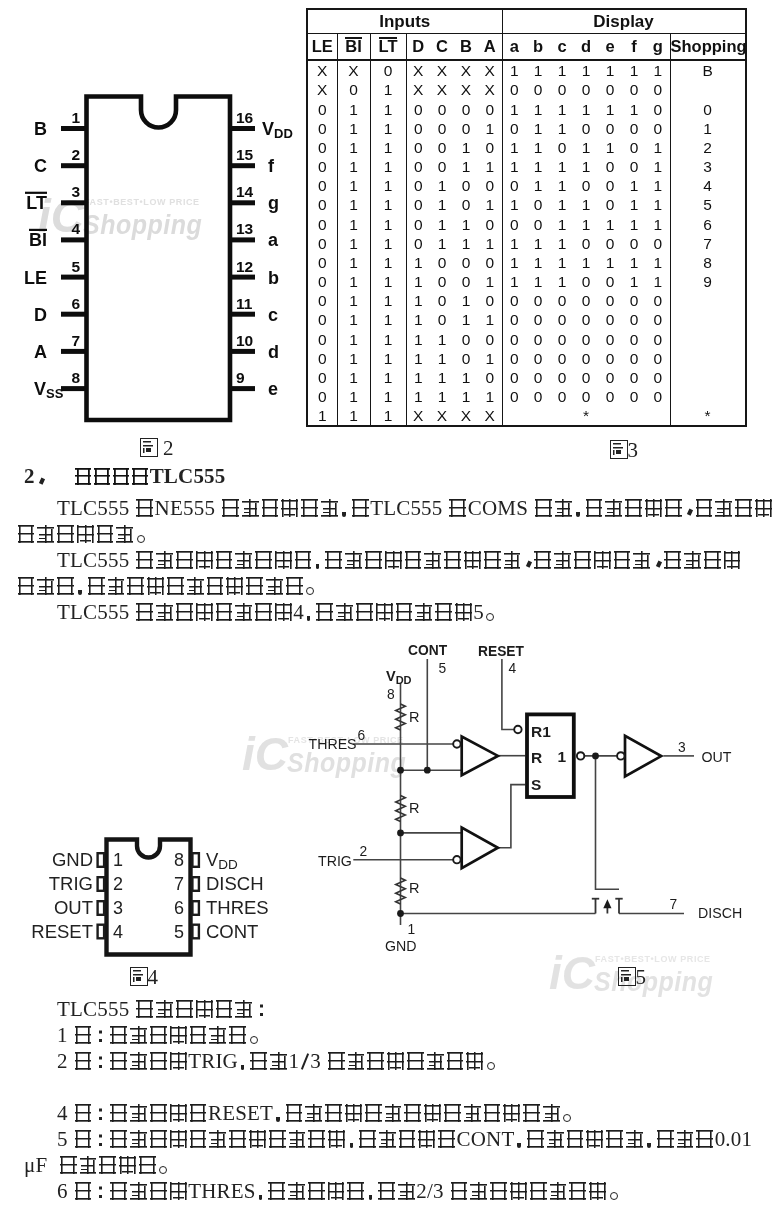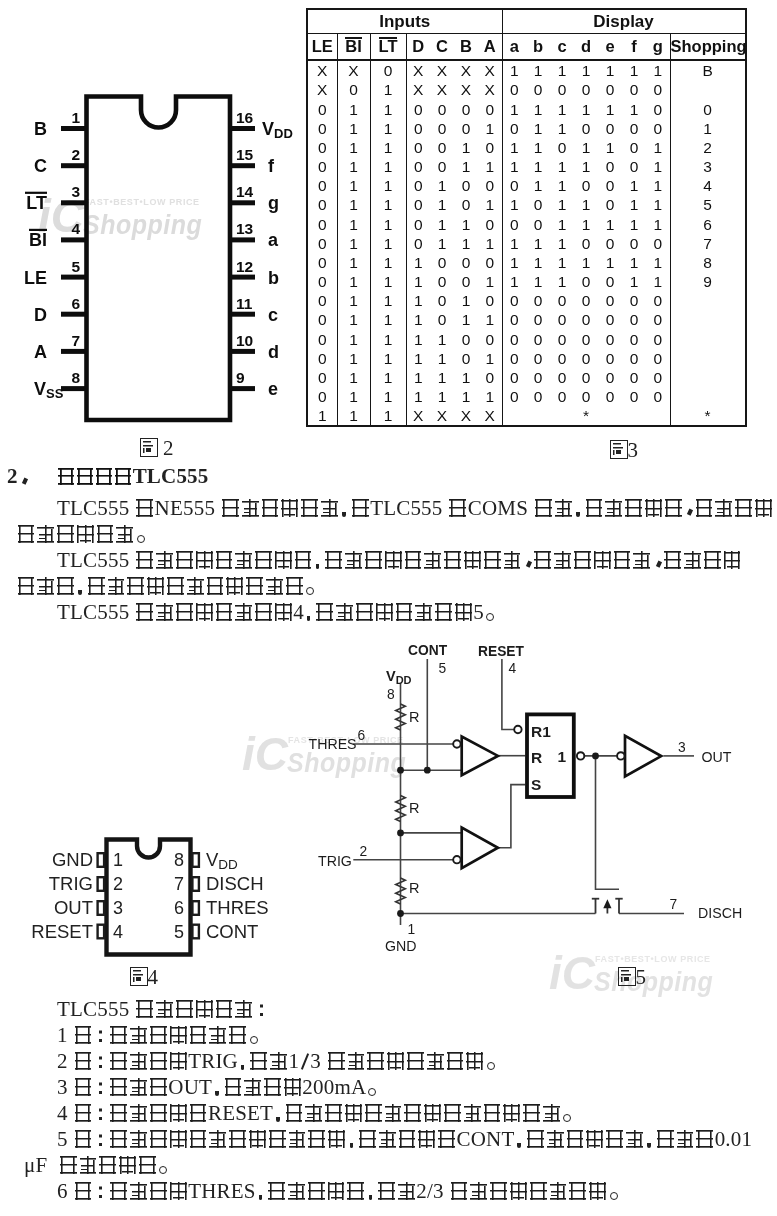--- a/index.html
+++ b/index.html
@@ -565,34 +565,33 @@
 <text x="678" y="751.5" text-anchor="start" font-size="13.8" font-weight="normal" fill="#1c1c1c">3</text>
 <text x="701.5" y="761.5" text-anchor="start" font-size="14.2" font-weight="normal" fill="#1c1c1c">OUT</text>
 <text x="669.5" y="909" text-anchor="start" font-size="13.8" font-weight="normal" fill="#1c1c1c">7</text>
 <text x="698" y="917.5" text-anchor="start" font-size="14.2" font-weight="normal" fill="#1c1c1c">DISCH</text>
 <text x="407.5" y="933.5" text-anchor="start" font-size="13.8" font-weight="normal" fill="#1c1c1c">1</text>
 <text x="385" y="950.5" text-anchor="start" font-size="14.2" font-weight="normal" fill="#1c1c1c">GND</text>
 <text x="409" y="722" text-anchor="start" font-size="14.5" font-weight="normal" fill="#1c1c1c">R</text>
 <text x="409" y="813" text-anchor="start" font-size="14.5" font-weight="normal" fill="#1c1c1c">R</text>
 <text x="409" y="893" text-anchor="start" font-size="14.5" font-weight="normal" fill="#1c1c1c">R</text>
 </svg>
-<div class="tl" style="left:7px;top:466px;font-size:21px"><b class="lt">2</b><span class="p dun" style="width:22px"><i></i></span><span style="display:inline-block;width:17px"></span><b><i class="zh"></i><i class="zh v2"></i><i class="zh"></i><i class="zh"></i></b><b class="lt">TLC555</b></div>
+<div class="tl" style="left:24px;top:466px;font-size:21px"><b class="lt">2</b><span class="p dun" style="width:22px"><i></i></span><span style="display:inline-block;width:17px"></span><b><i class="zh"></i><i class="zh v2"></i><i class="zh"></i><i class="zh"></i></b><b class="lt">TLC555</b></div>
 <div class="tl" style="left:57px;top:497.5px;"><span class="lt">TLC555&nbsp;</span><i class="z"></i><span class="lt">NE555&nbsp;</span><i class="z"></i><i class="z v2"></i><i class="z"></i><i class="z v3"></i><i class="z"></i><i class="z v2"></i><span class="p dou"><i></i></span><i class="z"></i><span class="lt">TLC555&nbsp;</span><i class="z"></i><span class="lt">COMS&nbsp;</span><i class="z"></i><i class="z v2"></i><span class="p dou"><i></i></span><i class="z"></i><i class="z v2"></i><i class="z"></i><i class="z v3"></i><i class="z"></i><span class="p dun"><i></i></span><i class="z"></i><i class="z v2"></i><i class="z"></i><i class="z v3"></i></div>
 <div class="tl" style="left:16px;top:523.5px;"><i class="z"></i><i class="z v2"></i><i class="z"></i><i class="z v3"></i><i class="z"></i><i class="z v2"></i><span class="p ju"><i></i></span></div>
 <div class="tl" style="left:57px;top:549.5px;"><span class="lt">TLC555&nbsp;</span><i class="z"></i><i class="z v2"></i><i class="z"></i><i class="z v3"></i><i class="z"></i><i class="z v2"></i><i class="z"></i><i class="z v3"></i><i class="z"></i><span class="p dou"><i></i></span><i class="z"></i><i class="z v2"></i><i class="z"></i><i class="z v3"></i><i class="z"></i><i class="z v2"></i><i class="z"></i><i class="z v3"></i><i class="z"></i><i class="z v2"></i><span class="p dun"><i></i></span><i class="z"></i><i class="z v2"></i><i class="z"></i><i class="z v3"></i><i class="z"></i><i class="z v2"></i><span class="p dun"><i></i></span><i class="z"></i><i class="z v2"></i><i class="z"></i><i class="z v3"></i></div>
 <div class="tl" style="left:16px;top:575.5px;"><i class="z"></i><i class="z v2"></i><i class="z"></i><span class="p dou"><i></i></span><i class="z"></i><i class="z v2"></i><i class="z"></i><i class="z v3"></i><i class="z"></i><i class="z v2"></i><i class="z"></i><i class="z v3"></i><i class="z"></i><i class="z v2"></i><i class="z"></i><span class="p ju"><i></i></span></div>
 <div class="tl" style="left:57px;top:601.5px;"><span class="lt">TLC555&nbsp;</span><i class="z"></i><i class="z v2"></i><i class="z"></i><i class="z v3"></i><i class="z"></i><i class="z v2"></i><i class="z"></i><i class="z v3"></i><span class="lt">4</span><span class="p dou"><i></i></span><i class="z"></i><i class="z v2"></i><i class="z"></i><i class="z v3"></i><i class="z"></i><i class="z v2"></i><i class="z"></i><i class="z v3"></i><span class="lt">5</span><span class="p ju"><i></i></span></div>
 <div class="tl" style="left:140px;top:438px;"><i class="zb"></i><span class="lt">&nbsp;2</span></div>
 <div class="tl" style="left:610px;top:440px;"><i class="zb"></i><span class="lt">3</span></div>
 <div class="tl" style="left:130px;top:967px;"><i class="zb"></i><span class="lt">4</span></div>
 <div class="tl" style="left:618px;top:967px;z-index:3"><i class="zb"></i><span class="lt">5</span></div>
 <div class="tl" style="left:57px;top:998.5px;"><span class="lt">TLC555&nbsp;</span><i class="z"></i><i class="z v2"></i><i class="z"></i><i class="z v3"></i><i class="z"></i><i class="z v2"></i><span class="p mao"><i></i></span></div>
 <div class="tl" style="left:57px;top:1024.5px;"><span class="lt">1&nbsp;</span><i class="z"></i><span class="p mao"><i></i></span><i class="z"></i><i class="z v2"></i><i class="z"></i><i class="z v3"></i><i class="z"></i><i class="z v2"></i><i class="z"></i><span class="p ju"><i></i></span></div>
 <div class="tl" style="left:57px;top:1050.5px;"><span class="lt">2&nbsp;</span><i class="z"></i><span class="p mao"><i></i></span><i class="z"></i><i class="z v2"></i><i class="z"></i><i class="z v3"></i><span class="lt">TRIG</span><span class="p dou"><i></i></span><i class="z"></i><i class="z v2"></i><span class="lt">1</span><span class="p sl"><i></i></span><span class="lt">3&nbsp;</span><i class="z"></i><i class="z v2"></i><i class="z"></i><i class="z v3"></i><i class="z"></i><i class="z v2"></i><i class="z"></i><i class="z v3"></i><span class="p ju"><i></i></span></div>
-<div class="tl" style="left:57px;top:1076.5px;"><span class="lt">3&nbsp;</span><i class="z"></i><span class="p mao"><i></i></span><i class="z"></i><i class="z v2"></i><i class="z"></i><span class="lt">OUT</span><span class="p dou"><i></i></span><i class="z"></i><i class="z v2"></i><i class="z"></i><i class="z v3"></i><span class="lt">200mA</span><span class="p ju"><i></i></span></div>
 <div class="tl" style="left:57px;top:1102.5px;"><span class="lt">4&nbsp;</span><i class="z"></i><span class="p mao"><i></i></span><i class="z"></i><i class="z v2"></i><i class="z"></i><i class="z v3"></i><i class="z"></i><span class="lt">RESET</span><span class="p dou"><i></i></span><i class="z"></i><i class="z v2"></i><i class="z"></i><i class="z v3"></i><i class="z"></i><i class="z v2"></i><i class="z"></i><i class="z v3"></i><i class="z"></i><i class="z v2"></i><i class="z"></i><i class="z v3"></i><i class="z"></i><i class="z v2"></i><span class="p ju"><i></i></span></div>
 <div class="tl" style="left:57px;top:1128.5px;"><span class="lt">5&nbsp;</span><i class="z"></i><span class="p mao"><i></i></span><i class="z"></i><i class="z v2"></i><i class="z"></i><i class="z v3"></i><i class="z"></i><i class="z v2"></i><i class="z"></i><i class="z v3"></i><i class="z"></i><i class="z v2"></i><i class="z"></i><i class="z v3"></i><span class="p dou"><i></i></span><i class="z"></i><i class="z v2"></i><i class="z"></i><i class="z v3"></i><i class="z"></i><span class="lt">CONT</span><span class="p dou"><i></i></span><i class="z"></i><i class="z v2"></i><i class="z"></i><i class="z v3"></i><i class="z"></i><i class="z v2"></i><span class="p dou"><i></i></span><i class="z"></i><i class="z v2"></i><i class="z"></i><span class="lt">0.01</span></div>
 <div class="tl" style="left:24px;top:1154.5px;"><span class="lt">μF&nbsp;&nbsp;</span><i class="z"></i><i class="z v2"></i><i class="z"></i><i class="z v3"></i><i class="z"></i><span class="p ju"><i></i></span></div>
 <div class="tl" style="left:57px;top:1180.5px;"><span class="lt">6&nbsp;</span><i class="z"></i><span class="p mao"><i></i></span><i class="z"></i><i class="z v2"></i><i class="z"></i><i class="z v3"></i><span class="lt">THRES</span><span class="p dou"><i></i></span><i class="z"></i><i class="z v2"></i><i class="z"></i><i class="z v3"></i><i class="z"></i><span class="p dou"><i></i></span><i class="z"></i><i class="z v2"></i><span class="lt">2/3&nbsp;</span><i class="z"></i><i class="z v2"></i><i class="z"></i><i class="z v3"></i><i class="z"></i><i class="z v2"></i><i class="z"></i><i class="z v3"></i><span class="p ju"><i></i></span></div>
 <div class="wm" style="left:38px;top:193px;">
 <div class="wmlogo">iC</div>
 <div class="wmsmall">FAST•BEST•LOW&nbsp;PRICE</div>
 <div class="wmtext">Shopping</div>
 </div>
 <div class="wm" style="left:242px;top:731px;opacity:0.85;">

